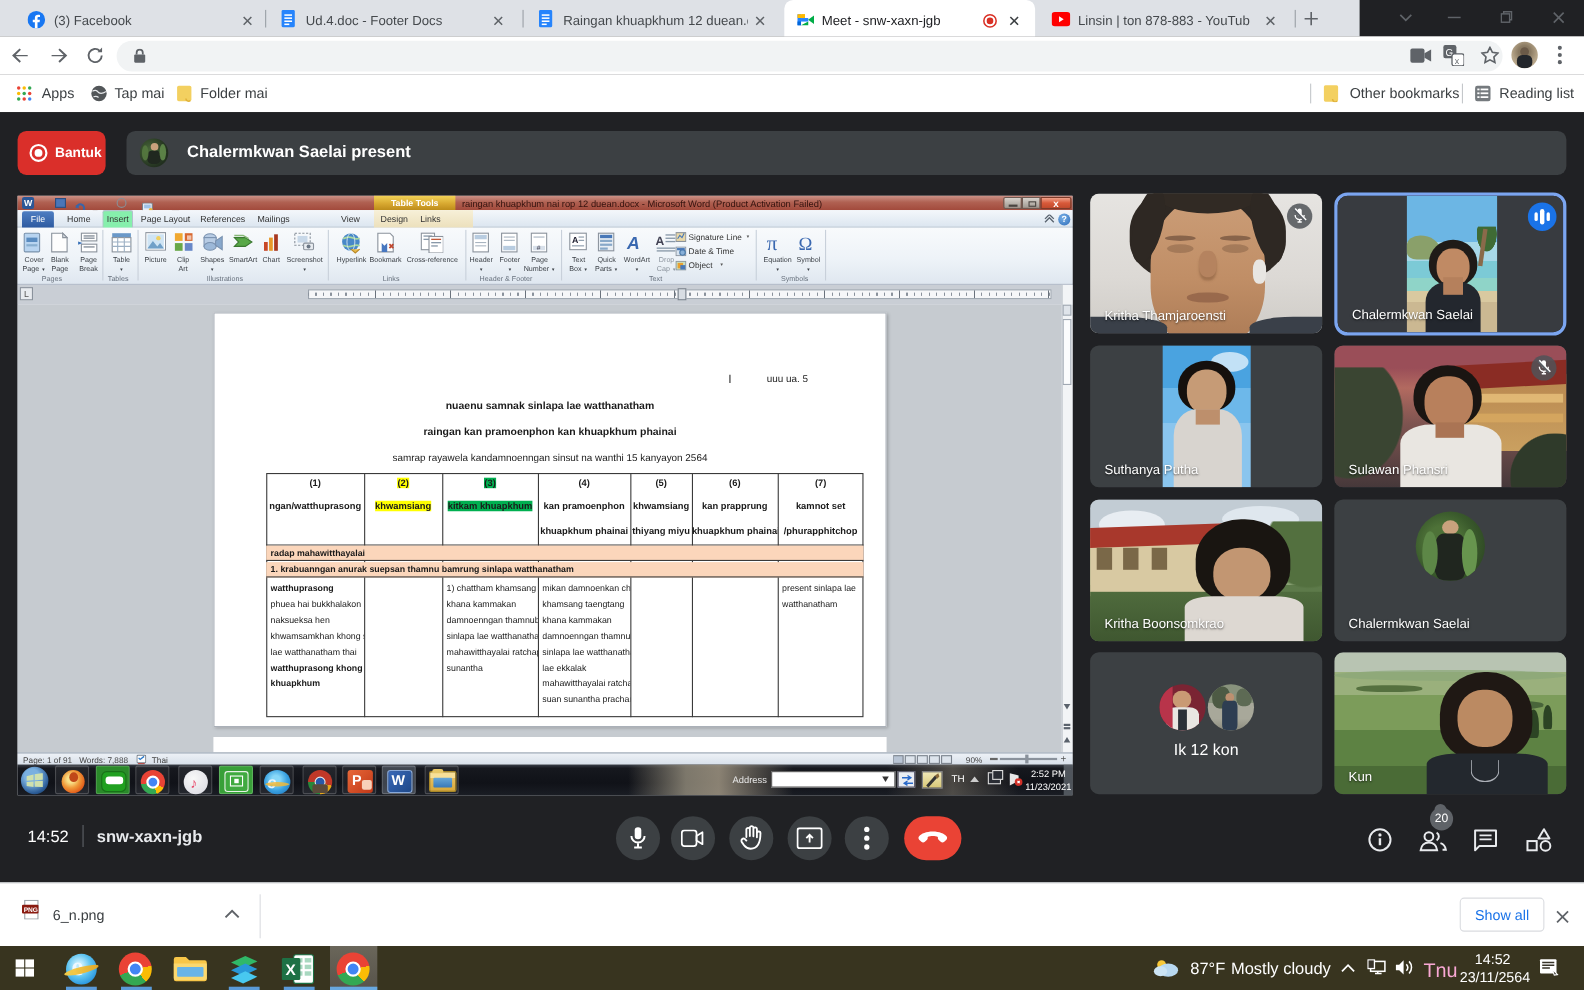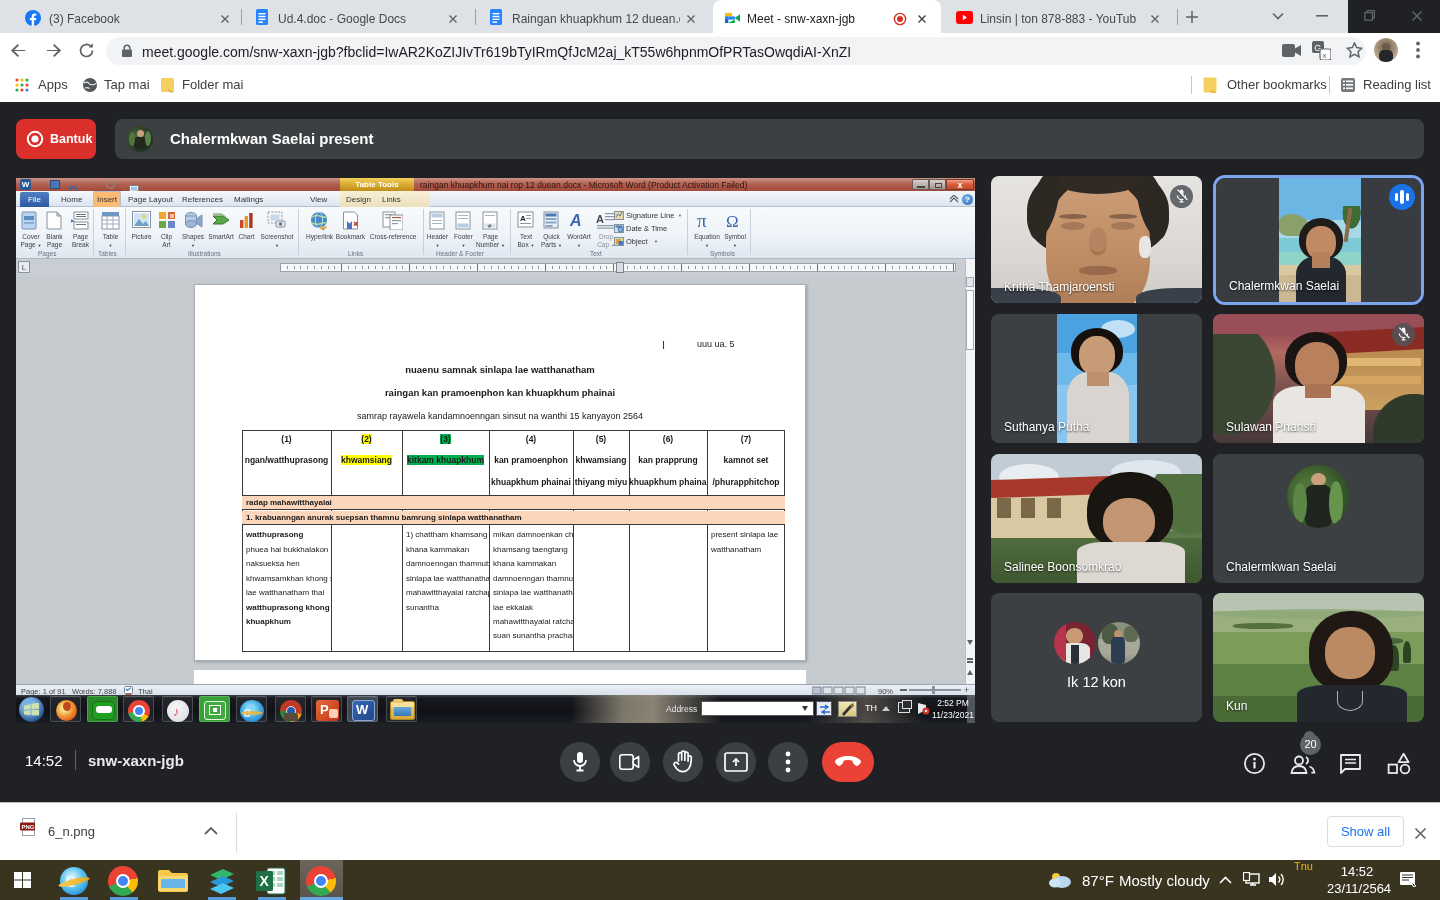--- a/index.html
+++ b/index.html
@@ -2,21 +2,21 @@
 <html><head>
 <meta charset="utf-8">
 <style>
   * { margin:0; padding:0; box-sizing:border-box; }
   html,body { width:1440px; height:900px; overflow:hidden; background:#202124;
     font-family:"Liberation Sans", sans-serif; }
   .abs { position:absolute; }
   #page { position:relative; width:1440px; height:900px; }
 
   
-  #tabbar { position:absolute; left:0; top:0; width:1348px; height:33px; background:#dee1e6; }
+  #tabbar { position:absolute; left:0; top:0; width:1236px; height:33px; background:#dee1e6; }
   .tab { position:absolute; top:3px; height:30px; font-size:12px; color:#45494d; }
   .tabtxt { position:absolute; top:9px; white-space:nowrap; overflow:hidden; }
   .tabx { position:absolute; top:9px; width:14px; height:14px; color:#5f6368; }
   .tabsep { position:absolute; top:9px; width:1px; height:16px; background:#9aa0a6; }
   #activetab { position:absolute; left:713px; top:0; width:228px; height:33px; background:#fff; border-radius:8px 8px 0 0; }
   .winctl { position:absolute; top:8px; color:#5f6368; }
 
   #toolbar { position:absolute; left:0; top:33px; width:1440px; height:35px; background:#fff; }
   #omnibox { position:absolute; left:106px; top:4px; width:1260px; height:28px; background:#f1f3f4; border-radius:14px; }
   #urltxt { position:absolute; left:36px; top:7px; font-size:14px; color:#202124; white-space:nowrap; width:1130px; overflow:hidden; }
@@ -78,21 +78,21 @@
     <div class="tabsep" style="left:241px;"></div>
 
     <div class="tab" style="left:246px;width:222px;">
       <svg class="abs" style="left:8px;top:6px;" width="16" height="16" viewBox="0 0 16 16">
           <rect x="2" y="0" width="12" height="16" rx="1.5" fill="#2684fc"></rect>
           <rect x="4.5" y="4" width="7" height="1.4" fill="#fff"></rect>
           <rect x="4.5" y="6.8" width="7" height="1.4" fill="#fff"></rect>
           <rect x="4.5" y="9.6" width="7" height="1.4" fill="#fff"></rect>
           <rect x="4.5" y="12.4" width="4.5" height="1.4" fill="#fff"></rect>
         </svg>
-      <div class="tabtxt" style="left:32px;width:165px;">Ud.4.doc - Google Docs</div>
+      <div class="tabtxt" style="left:32px;width:165px;">Ud.4.doc - Footer Docs</div>
       <svg class="tabx" style="left:200px;" viewBox="0 0 14 14">
           <path d="M3.5 3.5l7 7M10.5 3.5l-7 7" stroke="#5f6368" stroke-width="1.4"></path>
         </svg>
     </div>
     <div class="tabsep" style="left:475px;"></div>
 
     <div class="tab" style="left:480px;width:228px;">
       <svg class="abs" style="left:8px;top:6px;" width="16" height="16" viewBox="0 0 16 16">
           <rect x="2" y="0" width="12" height="16" rx="1.5" fill="#2684fc"></rect>
           <rect x="4.5" y="4" width="7" height="1.4" fill="#fff"></rect>
@@ -174,21 +174,20 @@
       </svg>
     <svg class="abs" style="left:78px;top:9px;" width="17" height="17" viewBox="0 0 17 17">
         <path d="M14.5 8.5a6 6 0 1 1-1.8-4.3" fill="none" stroke="#5f6368" stroke-width="1.7"></path>
         <path d="M14.8 1.2v4.2h-4.2z" fill="#5f6368"></path>
       </svg>
     <div id="omnibox">
       <svg class="abs" style="left:15px;top:7px;" width="12" height="14" viewBox="0 0 12 14">
           <rect x="1" y="5.5" width="10" height="7.5" rx="1" fill="#5f6368"></rect>
           <path d="M3.2 5.5V4a2.8 2.8 0 0 1 5.6 0v1.5" fill="none" stroke="#5f6368" stroke-width="1.6"></path>
         </svg>
-      <div id="urltxt">meet.google.com/snw-xaxn-jgb?fbclid=IwAR2KoZIJIvTr619bTyIRmQfJcM2aj_kT55w6hpnmOfPRTasOwqdiAI-XnZI</div>
       <svg class="abs" style="left:1176px;top:6px;" width="20" height="15" viewBox="0 0 20 15">
           <rect x="0" y="1" width="13" height="13" rx="2" fill="#5f6368"></rect>
           <path d="M13 5.5l6-3.5v11l-6-3.5z" fill="#5f6368"></path>
         </svg>
       <svg class="abs" style="left:1206px;top:4px;" width="19" height="19" viewBox="0 0 19 19">
           <rect x="0" y="0" width="12" height="12" rx="2" fill="#5f6368"></rect>
           <text x="2.2" y="9.5" font-size="9" fill="#fff" font-family="Liberation Sans">G</text>
           <rect x="8" y="8" width="11" height="11" rx="2" fill="#fff" stroke="#5f6368" stroke-width="1.2"></rect>
           <text x="10.5" y="17" font-size="8" fill="#5f6368" font-family="Liberation Sans">x</text>
         </svg>
@@ -296,21 +295,21 @@
         </div>
       <div class="abs" style="left:913px;top:1px;width:17px;height:11px;background:linear-gradient(180deg,#d8d2cc,#9e9890);border:1px solid #6e5a52;">
           <div class="abs" style="left:4.5px;top:2.5px;width:7px;height:5px;border:1.2px solid #4a4440;"></div>
         </div>
       <div class="abs" style="left:930px;top:1px;width:28px;height:11px;background:linear-gradient(180deg,#f0a088,#d85a3a 50%,#c24a2c);border:1px solid #7e3a28;border-radius:0 2px 2px 0;color:#fff;font-size:9px;font-weight:bold;text-align:center;line-height:10px;">x</div>
 
       <div class="abs" style="left:0;top:13px;width:959px;height:16px;background:linear-gradient(180deg,#f4f7fb,#dce6f0);border-bottom:1px solid #b4c0ce;"></div>
       <div class="abs" style="left:324px;top:13px;width:90px;height:16px;background:linear-gradient(180deg,#f7f0d8,#ece0bc);"></div>
       <div class="abs" style="left:4px;top:14px;width:29px;height:15px;background:linear-gradient(180deg,#4f7ec2,#2d5aa0);border-radius:2px 2px 0 0;color:#fff;font-size:8px;text-align:center;line-height:15px;">File</div>
       <div class="abs" style="left:45px;top:17px;font-size:8px;color:#333;">Home</div>
-      <div class="abs" style="left:77px;top:13px;width:28px;height:16px;background:#fdba74;border:1px solid #b4c0ce;border-bottom:none;border-radius:2px 2px 0 0;font-size:8px;color:#333;text-align:center;line-height:16px;">Insert</div>
+      <div class="abs" style="left:77px;top:13px;width:28px;height:16px;background:#86efac;border:1px solid #b4c0ce;border-bottom:none;border-radius:2px 2px 0 0;font-size:8px;color:#333;text-align:center;line-height:16px;">Insert</div>
       <div class="abs" style="left:112px;top:17px;font-size:8px;color:#333;">Page Layout</div>
       <div class="abs" style="left:166px;top:17px;font-size:8px;color:#333;">References</div>
       <div class="abs" style="left:218px;top:17px;font-size:8px;color:#333;">Mailings</div>
       <div class="abs" style="left:259px;top:32px;font-size:8px;color:#333;">Review</div>
       <div class="abs" style="left:294px;top:17px;font-size:8px;color:#333;">View</div>
       <div class="abs" style="left:330px;top:17px;font-size:8px;color:#333;">Design</div>
       <div class="abs" style="left:366px;top:17px;font-size:8px;color:#333;">Links</div>
       <svg class="abs" style="left:933px;top:17px;" width="10" height="8" viewBox="0 0 10 8">
           <path d="M1 7l4-4 4 4M1 4l4-4 4 4" fill="none" stroke="#5a6470" stroke-width="1.2"></path>
         </svg>
@@ -773,21 +772,21 @@
       <div class="abs" style="left:0px;top:36px;width:120px;height:52px;background:#d8c9a2;"></div>
       <div class="abs" style="left:-4px;top:24px;width:128px;height:18px;background:#a8382c;transform:skewY(-2deg);"></div>
       <div class="abs" style="left:6px;top:44px;width:14px;height:20px;background:#7a6848;"></div>
       <div class="abs" style="left:30px;top:44px;width:14px;height:20px;background:#7a6848;"></div>
       <div class="abs" style="left:56px;top:44px;width:14px;height:20px;background:#7a6848;"></div>
       <div class="abs" style="left:150px;top:20px;width:61px;height:70px;background:radial-gradient(ellipse at 80% 30%,#53703f 0 55%,transparent 58%);"></div>
       <div class="abs" style="left:0;top:84px;width:211px;height:45px;background:linear-gradient(180deg,#4f6b3d,#3f5730);"></div>
       <div class="abs" style="left:96px;top:18px;width:86px;height:76px;border-radius:48% 48% 40% 40%;background:#191511;"></div>
       <div class="abs" style="left:112px;top:44px;width:52px;height:48px;border-radius:46%;background:#c29672;"></div>
       <div class="abs" style="left:86px;top:88px;width:108px;height:41px;border-radius:24% 24% 0 0;background:#ddd8d2;"></div>
-      <div class="nlab">Salinee Boonsomkrao</div>
+      <div class="nlab">Kritha Boonsomkrao</div>
     </div>
     <div class="tile" id="t6" style="left:1213px;top:352px;width:211px;height:129px;">
       <div class="abs" style="left:74px;top:11px;width:63px;height:63px;border-radius:50%;background:radial-gradient(circle at 40% 45%,#4e7238 0 30%,#3a5a2c 55%,#253a1e);overflow:hidden;">
         <div class="abs" style="left:24px;top:8px;width:15px;height:13px;border-radius:50%;background:#c9a27d;"></div>
         <div class="abs" style="left:17px;top:20px;width:29px;height:43px;border-radius:30%;background:#20261f;"></div>
         <div class="abs" style="left:6px;top:18px;width:14px;height:40px;border-radius:50%;background:#5d8747;"></div>
         <div class="abs" style="left:42px;top:16px;width:14px;height:44px;border-radius:50%;background:#67954e;"></div>
       </div>
       <div class="nlab">Chalermkwan Saelai</div>
     </div>
@@ -973,21 +972,21 @@
       </svg>
     <svg class="abs" style="left:1243px;top:12px;" width="17" height="15" viewBox="0 0 17 15">
         <rect x="3" y="2" width="13" height="9" fill="none" stroke="#fff" stroke-width="1.4"></rect>
         <path d="M7 13h6M9.5 11v2" stroke="#fff" stroke-width="1.4"></path>
         <rect x="0.5" y="0.5" width="6" height="8" fill="#38342a" stroke="#fff" stroke-width="1.2"></rect>
       </svg>
     <svg class="abs" style="left:1268px;top:12px;" width="17" height="15" viewBox="0 0 17 15">
         <path d="M1 5h3l4-4v13l-4-4H1z" fill="#fff"></path>
         <path d="M10.5 4.5a4.5 4.5 0 0 1 0 6M13 2a8 8 0 0 1 0 11" fill="none" stroke="#fff" stroke-width="1.4"></path>
       </svg>
-    <div class="abs" style="left:1294px;top:0;font-size:11px;color:#eab308;">Tnu</div>
+    <div class="abs" style="left:1294px;top:12px;font-size:18px;color:#f9a8d4;">Tnu</div>
     <div class="abs" style="left:1327px;top:3px;width:60px;height:34px;font-size:13px;color:#fff;text-align:center;line-height:17px;">14:52<br>23/11/2564</div>
     <svg class="abs" style="left:1399px;top:11px;" width="18" height="17" viewBox="0 0 18 17">
         <rect x="1" y="1" width="15" height="13" rx="1" fill="#fff"></rect>
         <path d="M3 4h11M3 6.5h11M3 9h7" stroke="#38342a" stroke-width="1.2"></path>
         <path d="M12 10l5 5-3 .5z" fill="#38342a" stroke="#fff"></path>
       </svg>
   </div>
 </div>
 
 </body></html>

